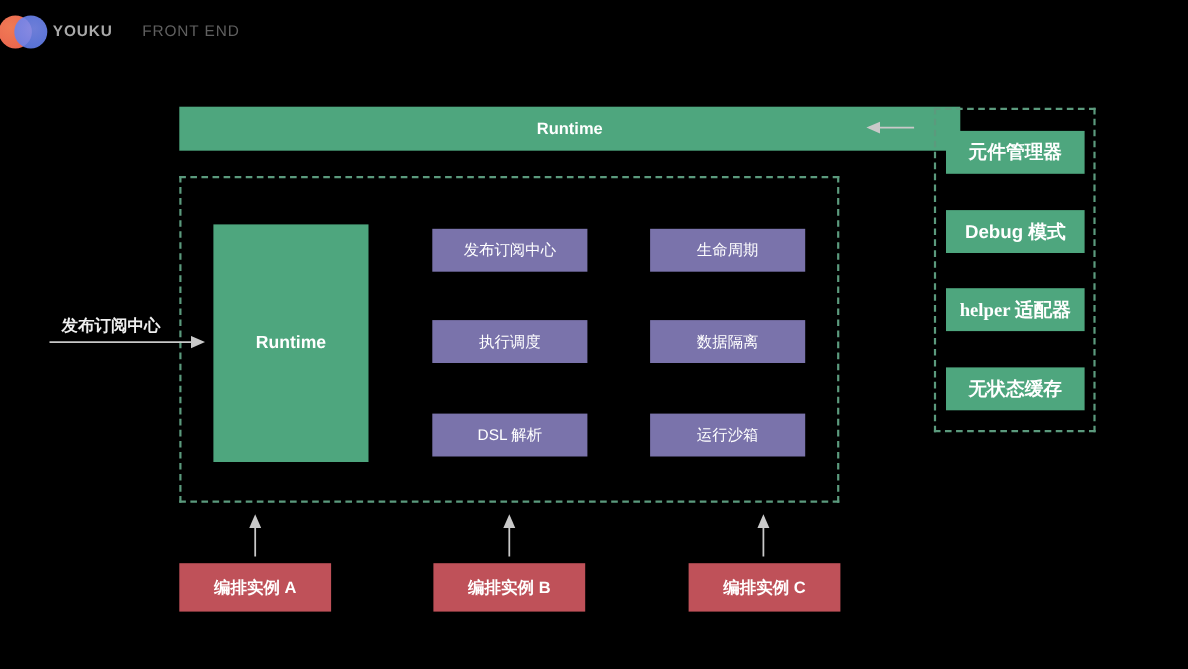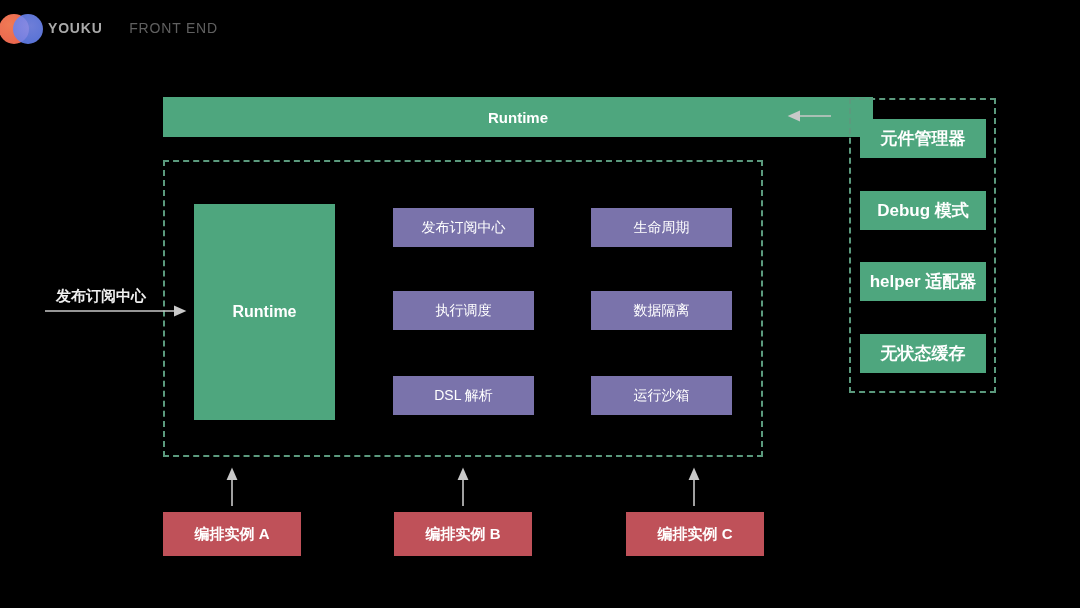--- a/index.html
+++ b/index.html
@@ -65,21 +65,21 @@
 
   
   .side-box {
     position: absolute; left: 860px; width: 126px; height: 39px;
     background: var(--green, #4ea67e);
     display: flex; align-items: center; justify-content: center;
     color: #fff; font-size: 17px; font-weight: bold; white-space: nowrap;
   }
   .s1 { top: 119px; }
   .s2 { top: 191px; }
-  .s3 { top: 262px; }
+  .s3 { top: 262px; font-family: Liberation Serif, serif; }
   .s4 { top: 334px; }
 
   
   .listener-label {
     position: absolute; left: 56px; top: 287px;
     color: #efefef; font-size: 15px; font-weight: bold; white-space: nowrap;
   }
 
   
   .instance {

